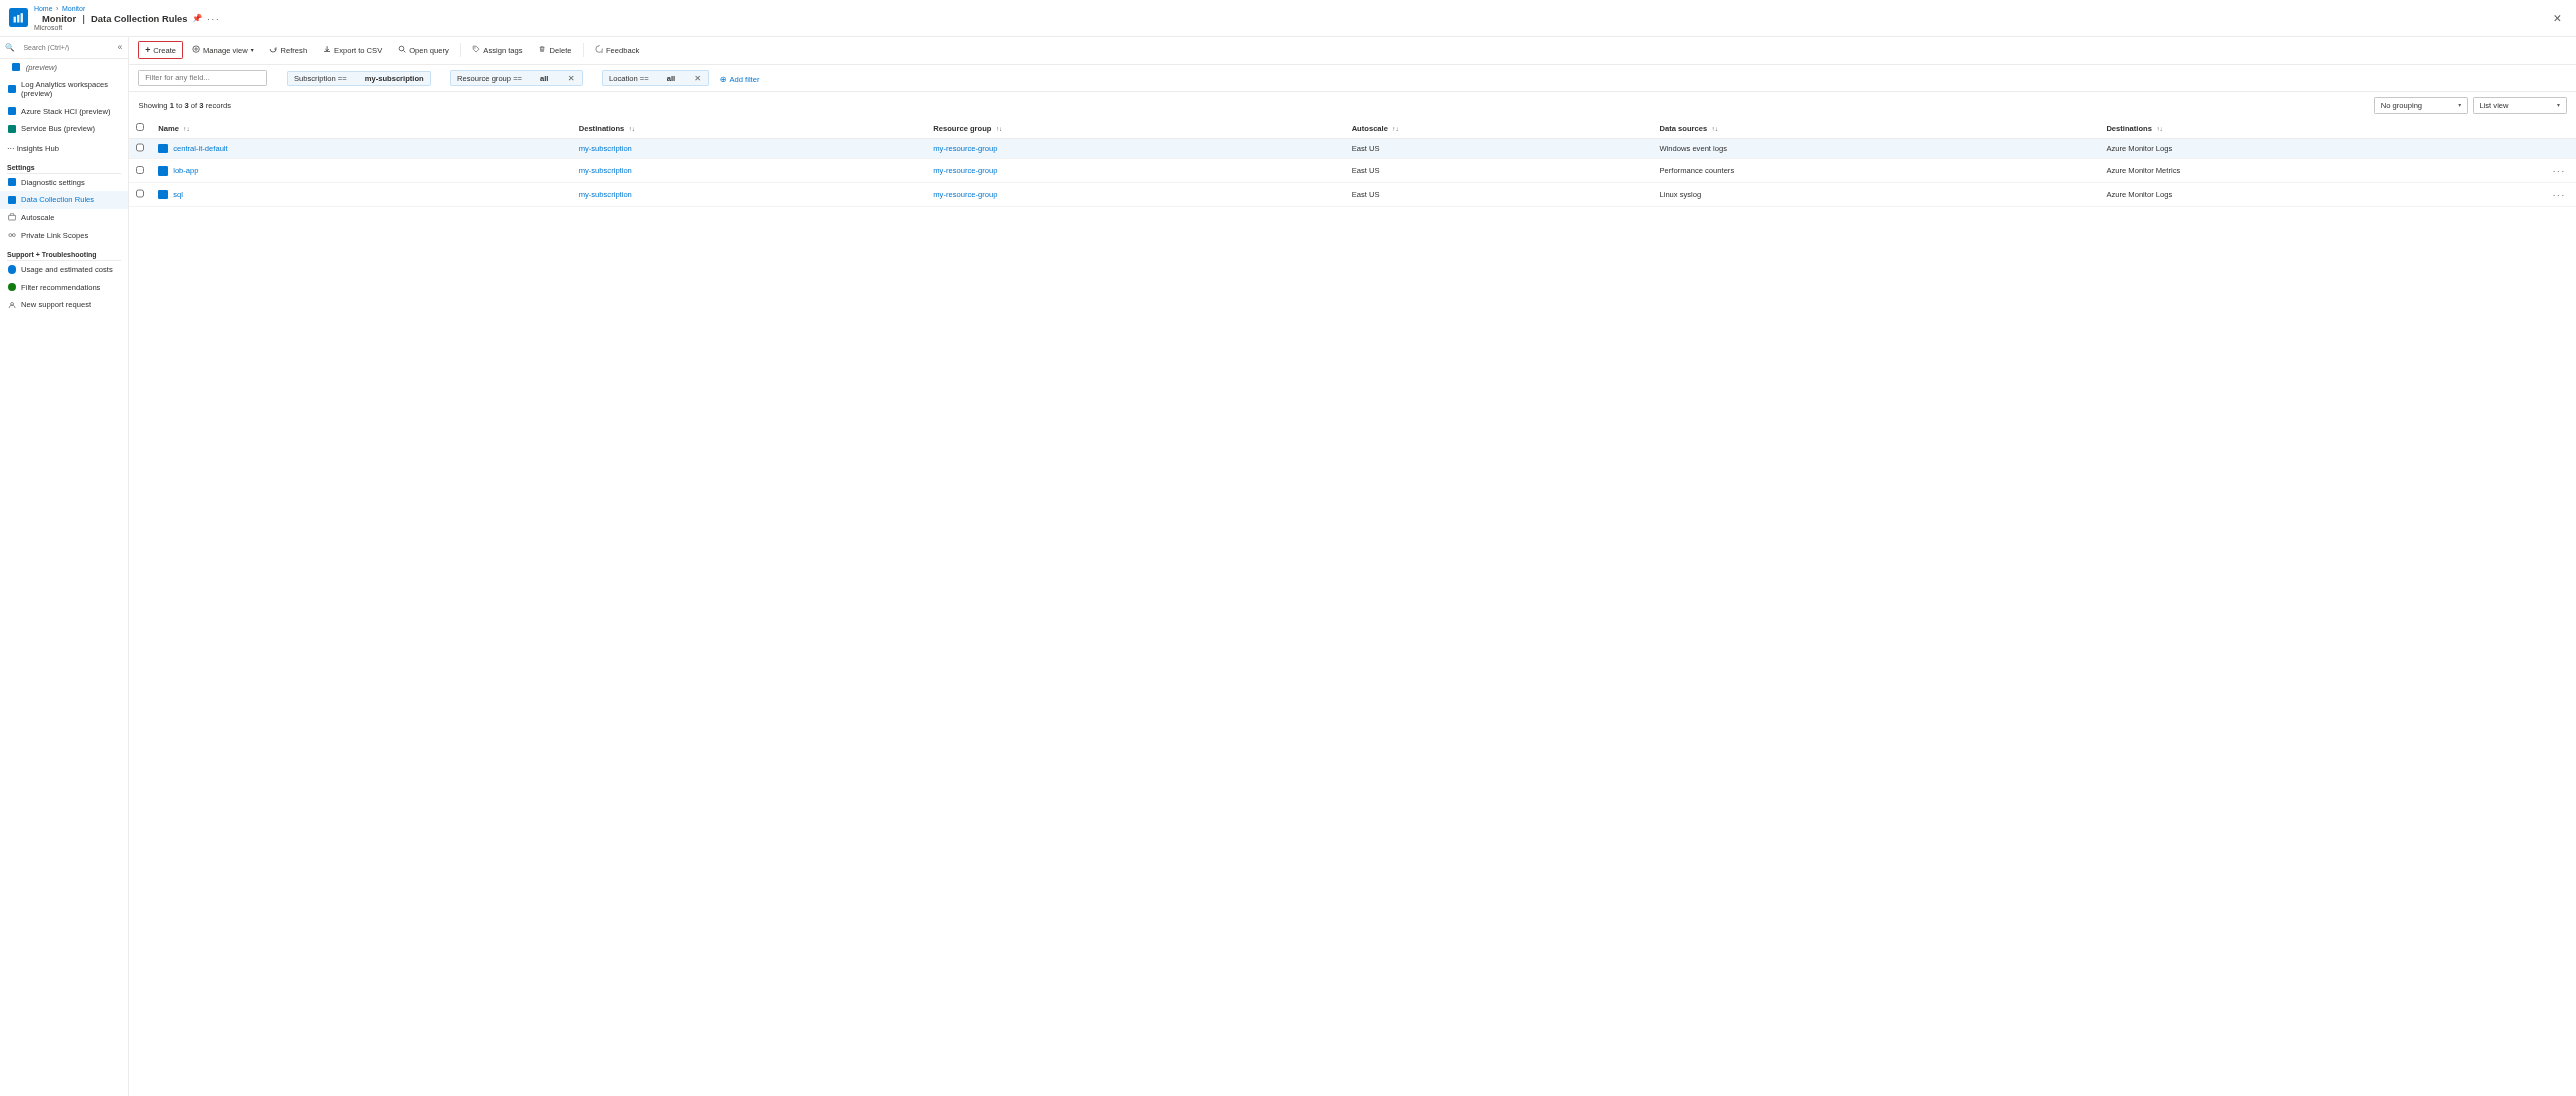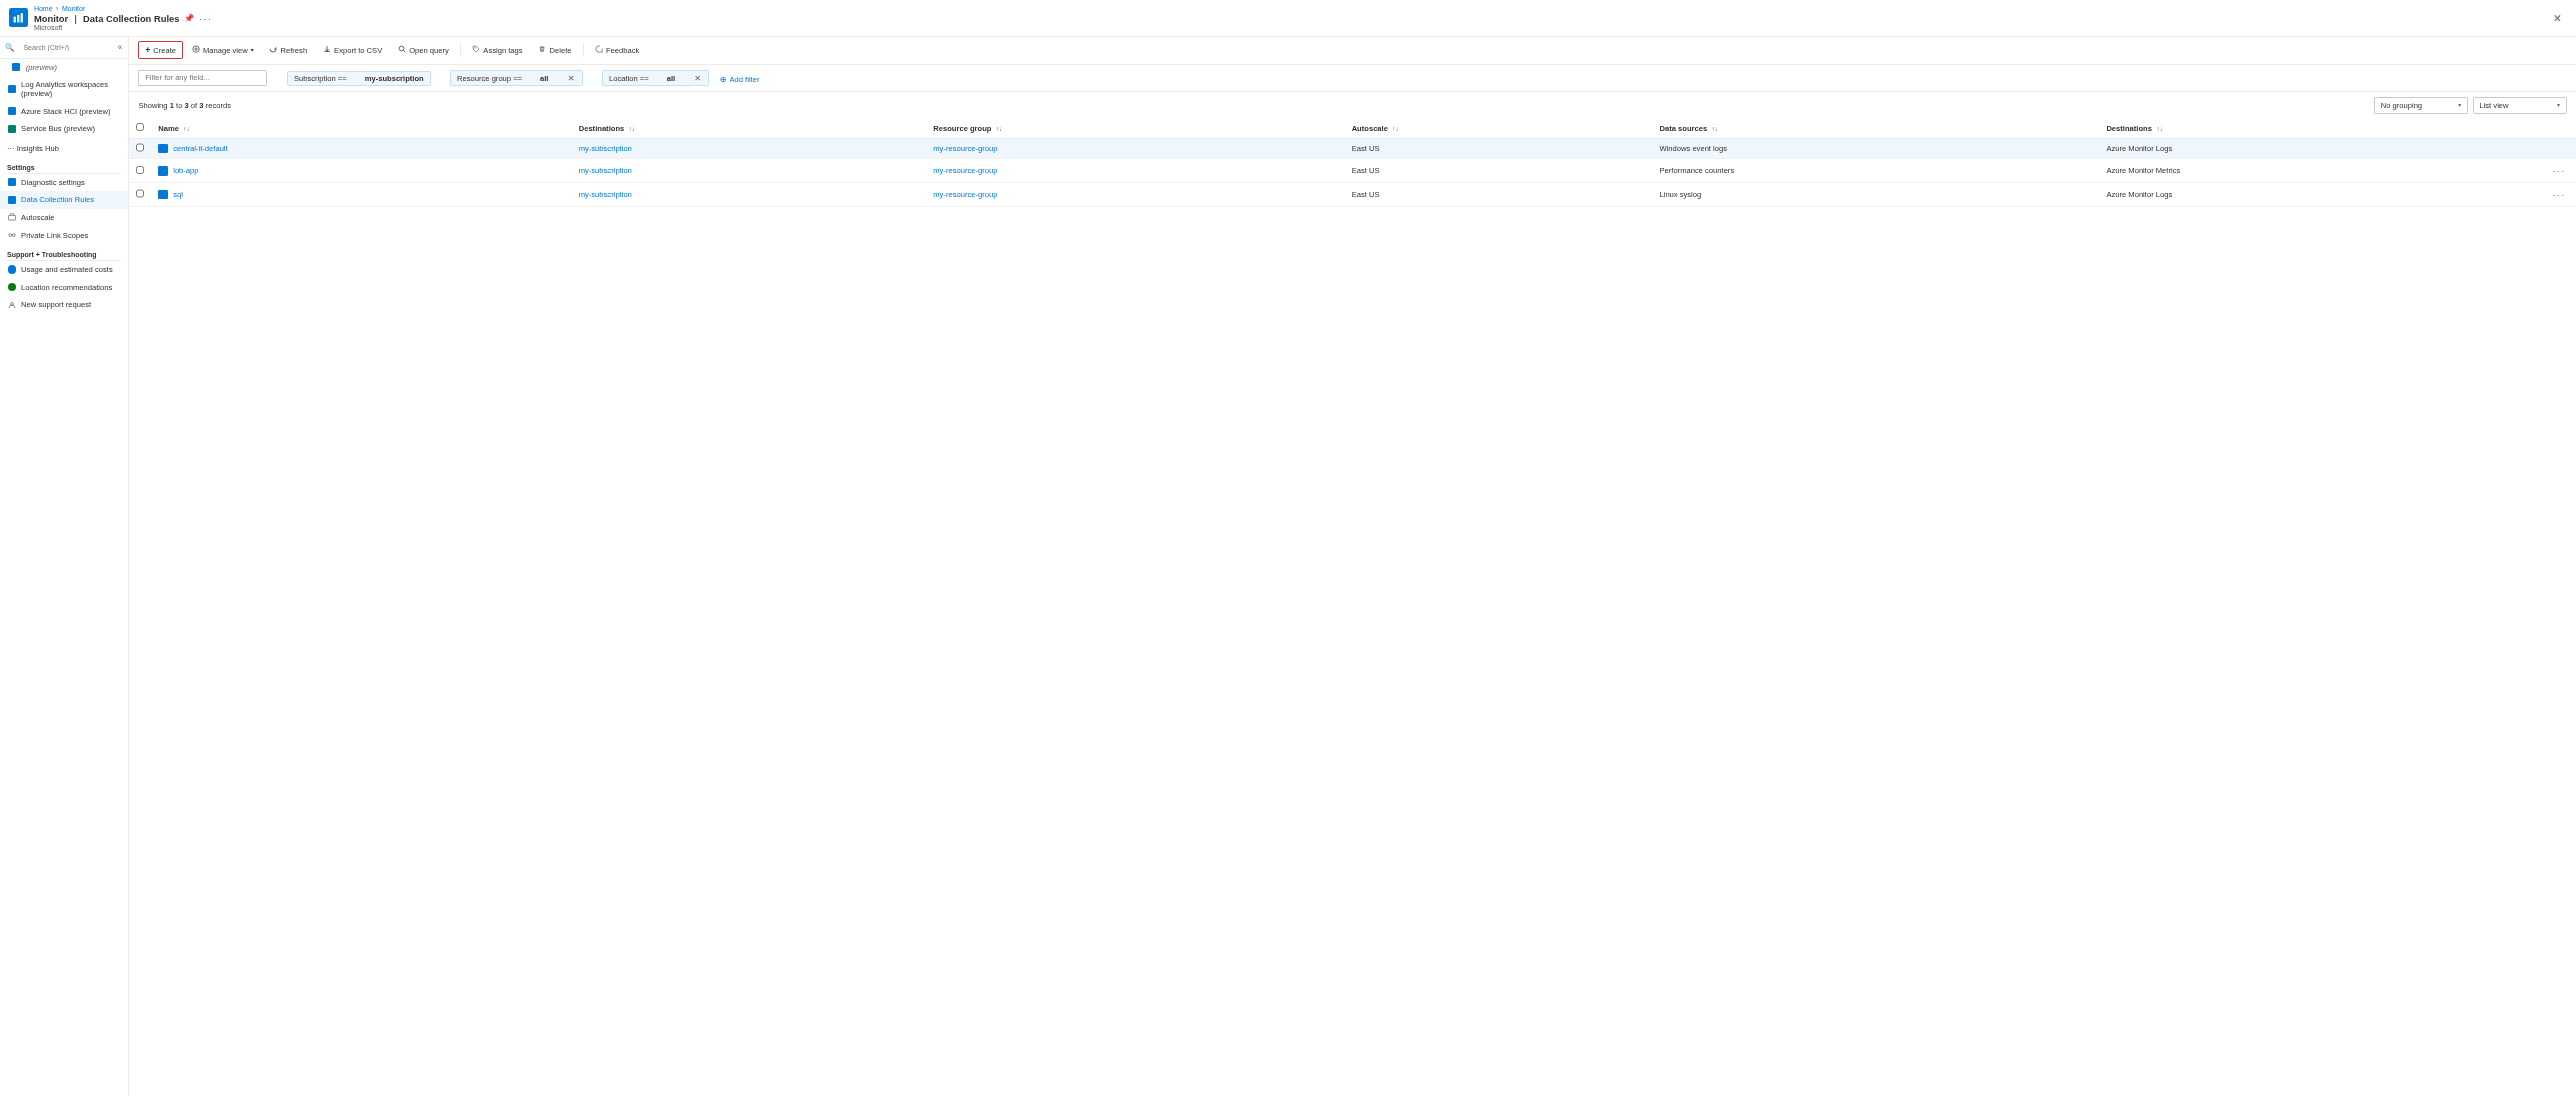--- a/index.html
+++ b/index.html
@@ -4,21 +4,21 @@
   <style>
     * { box-sizing: border-box; margin: 0; padding: 0; }
     body { font-family: 'Segoe UI', Arial, sans-serif; font-size: 7.6px; background: #f3f2f1; color: #323130; }
 
     .app-container { display: flex; flex-direction: column; height: 100vh; background: #fff; }
 
     
     .top-bar { display: flex; align-items: center; padding: 4.7px 9.4px; background: #fff; border-bottom: 0.6px solid #edebe9; min-height: 28px; }
     .top-bar-left { display: flex; align-items: center; gap: 5.8px; flex: 1; }
     .app-icon { width: 18.7px; height: 18.7px; background: #0078d4; border-radius: 2.3px; display: flex; align-items: center; justify-content: center; color: white; font-size: 9.4px; flex-shrink: 0; }
-    .app-title { font-size: 9.4px; font-weight: 600; color: #323130; }
+    .app-title { font-size: 9.4px; font-weight: 600; color: #323130; margin-left: 8px; }
     .app-subtitle { font-size: 7px; color: #605e5c; }
     .title-separator { color: #605e5c; margin: 0 3.5px; }
     .breadcrumb { display: flex; align-items: center; gap: 3.5px; font-size: 7px; color: #605e5c; margin-bottom: 1.2px; }
     .breadcrumb a { color: #0078d4; text-decoration: none; }
     .breadcrumb-sep { color: #605e5c; }
     .title-area { display: flex; flex-direction: column; }
     .title-row { display: flex; align-items: center; gap: 4.7px; }
     .pin-icon { color: #605e5c; font-size: 8.2px; cursor: pointer; }
     .more-icon { color: #605e5c; font-size: 9.4px; cursor: pointer; letter-spacing: 1.2px; }
     .close-btn { margin-left: auto; background: none; border: none; font-size: 10.5px; cursor: pointer; color: #605e5c; padding: 2.3px 4.7px; }
@@ -199,21 +199,21 @@
         <div class="sidebar-item">
           <span class="item-icon">
               <span class="circle-icon circle-blue"></span>
             </span>
           <span class="item-label">Usage and estimated costs</span>
         </div>
         <div class="sidebar-item">
           <span class="item-icon">
               <span class="circle-icon circle-green"></span>
             </span>
-          <span class="item-label">Location recommendations</span>
+          <span class="item-label">Filter recommendations</span>
         </div>
         <div class="sidebar-item">
           <span class="item-icon">
             <svg width="8.2" height="8.2" viewBox="0 0 14 14" fill="none">
                 <circle cx="7" cy="5" r="2.5" stroke="#605e5c" stroke-width="1.2"></circle>
                 <path d="M2 12c0-2.761 2.239-5 5-5s5 2.239 5 5" stroke="#605e5c" stroke-width="1.2"></path>
               </svg>
           </span>
           <span class="item-label">New support request</span>
         </div>

